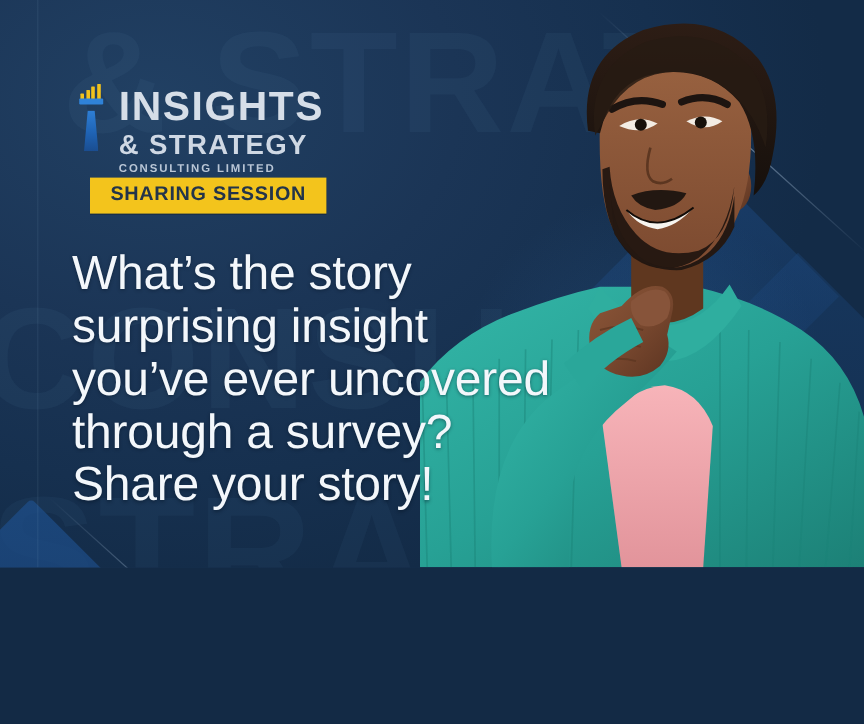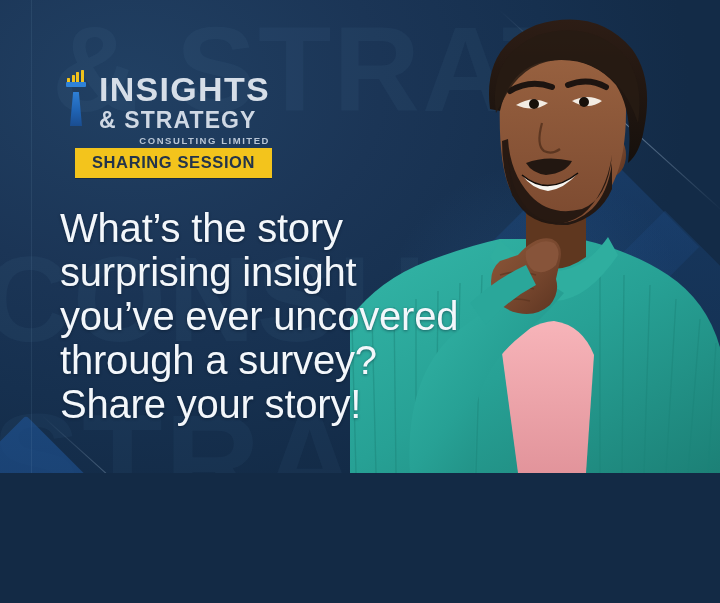--- a/index.html
+++ b/index.html
@@ -108,21 +108,21 @@
   .logo-l1 {
     font-size:34px; font-weight:700; letter-spacing:1.3px;
     color:#d6dee8; line-height:1.02;
   }
   .logo-l2 {
     font-size:23px; font-weight:700; letter-spacing:1.1px;
     color:#cfd8e4; line-height:1.1; margin-top:1px;
   }
   .logo-l3 {
     font-size:9.5px; font-weight:700; letter-spacing:1.55px;
-    color:#b9c6d6; line-height:1.1; margin-top:3px;text-align:right;
+    color:#b9c6d6; line-height:1.1; margin-top:3px;
   }
 
   
   .badge {
     position:absolute; left:75px; top:148px;
     background:#f3c41c;
     color:#23344a;
     font-size:16.5px; font-weight:700; letter-spacing:0.6px;
     padding:6px 17px 7px 17px;
     line-height:1;

